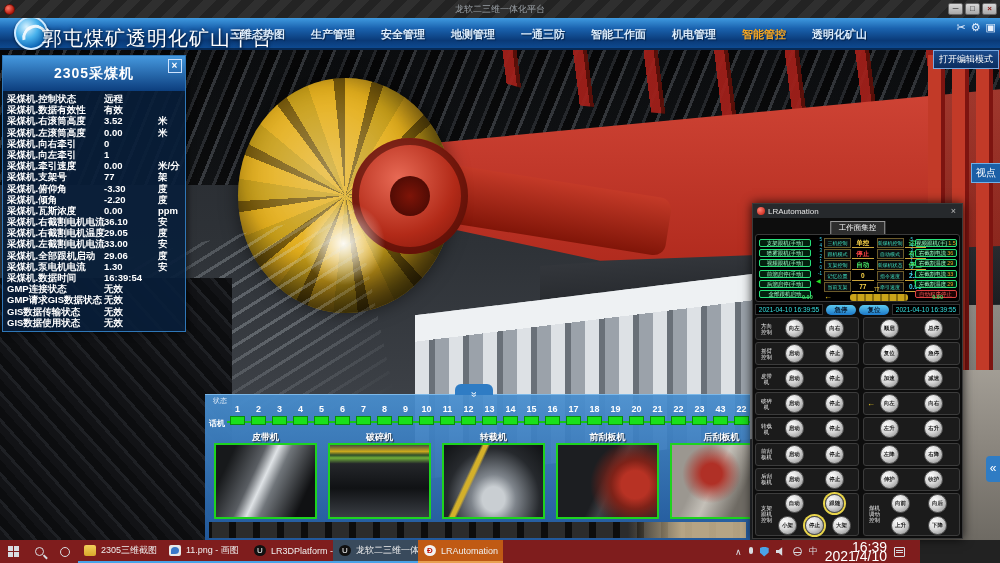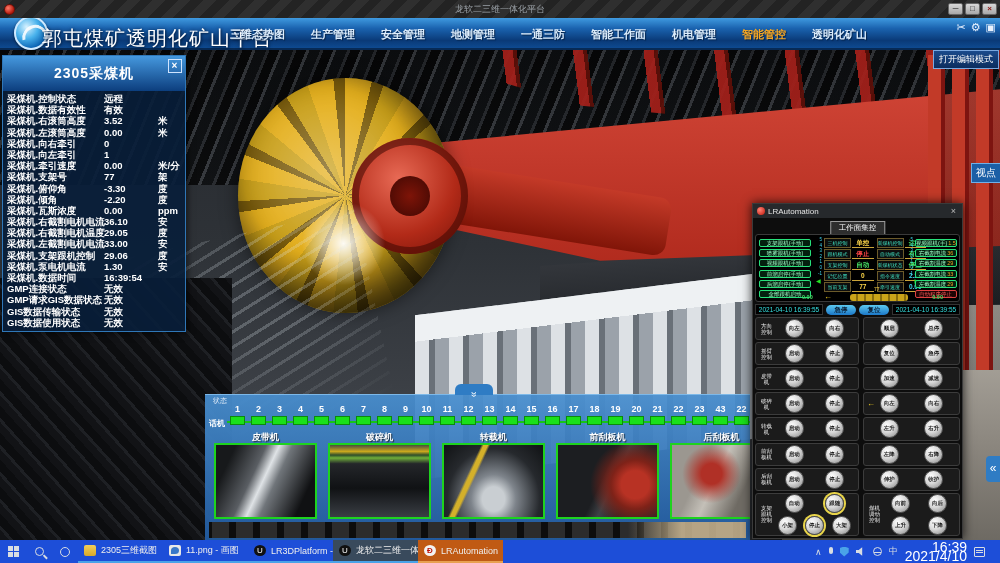--- a/index.html
+++ b/index.html
@@ -178,22 +178,22 @@
     radial-gradient(ellipse at 50% 75%,#c9ced2 0 16%,#7e848b 32%,#26292d 66%,#101214);}
   .cam-thumb[data-k="4"]{background:radial-gradient(circle at 78% 55%,#b83224 0 16%,#7e2218 28%,transparent 52%),
     linear-gradient(115deg,#1c1e21 0 45%,#3f4246 55%,#23262a 70%);}
   .cam-thumb[data-k="5"]{background:radial-gradient(circle at 40% 40%,#b03026 0 14%,transparent 40%),
     linear-gradient(115deg,#9b9790 0 30%,#c4c0b8 45%,#6f6b64 70%);}
   #filmstrip{position:absolute;left:4px;right:4px;top:127px;height:16px;cursor:pointer;
     background:linear-gradient(90deg,transparent 78%,rgba(205,185,148,.85) 88%),
     repeating-linear-gradient(90deg,#0d0d0d 0 3px,#2c2c2c 3px 20px,#0d0d0d 20px 24px);}
 
   
-  #taskbar{position:absolute;left:0;top:540px;width:1000px;height:23px;z-index:10;
-    background:#1d4ed8;display:flex;align-items:stretch;color:#eee;}
+  #taskbar{position:absolute;left:0;top:540px;width:920px;height:23px;z-index:10;
+    background:#7f1d1d;display:flex;align-items:stretch;color:#eee;}
   .sysbtn{width:26px;display:flex;align-items:center;justify-content:center;cursor:pointer;}
   .winlogo{display:grid;grid-template-columns:5px 5px;grid-gap:1px;}
   .winlogo i{width:5px;height:5px;background:#d8dde2;}
   .mag{width:9px;height:9px;border:1.5px solid #d8dde2;border-radius:50%;position:relative;}
   .mag::after{content:"";position:absolute;left:7px;top:8px;width:5px;height:1.5px;background:#d8dde2;transform:rotate(45deg);}
   .cortana{width:10px;height:10px;border:1.5px solid #d8dde2;border-radius:50%;}
   .task{width:85px;display:flex;align-items:center;gap:5px;padding:0 6px;font-size:9px;cursor:pointer;
     border-bottom:2px solid #4aa3e8;white-space:nowrap;overflow:hidden;}
   .task[data-state="active"]{background:#394a5c;}
   .task[data-state="orange"]{background:#c05a14;border-bottom-color:#e8a050;}
@@ -365,21 +365,21 @@
           <span class="lp-u">度</span>
         </div>
 
         <div class="lp-row">
           <span class="lp-l">采煤机.左截割电机电流</span>
           <span class="lp-v">33.00</span>
           <span class="lp-u">安</span>
         </div>
 
         <div class="lp-row">
-          <span class="lp-l">采煤机.支架跟机控制</span>
+          <span class="lp-l">采煤机.全部跟机启动</span>
           <span class="lp-v">29.06</span>
           <span class="lp-u">度</span>
         </div>
 
         <div class="lp-row">
           <span class="lp-l">采煤机.泵电机电流</span>
           <span class="lp-v">1.30</span>
           <span class="lp-u">安</span>
         </div>
 

